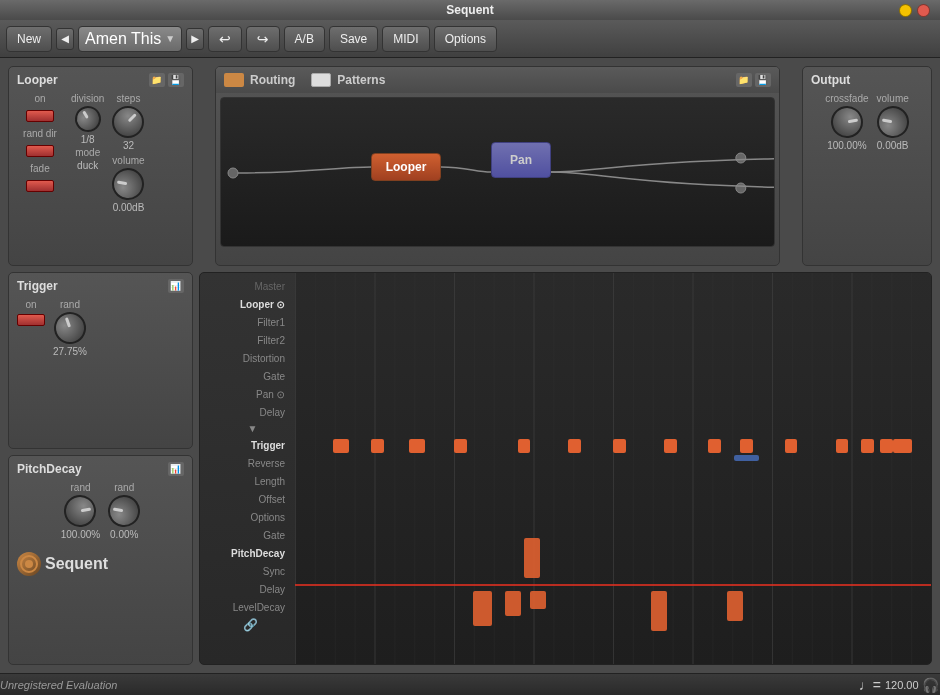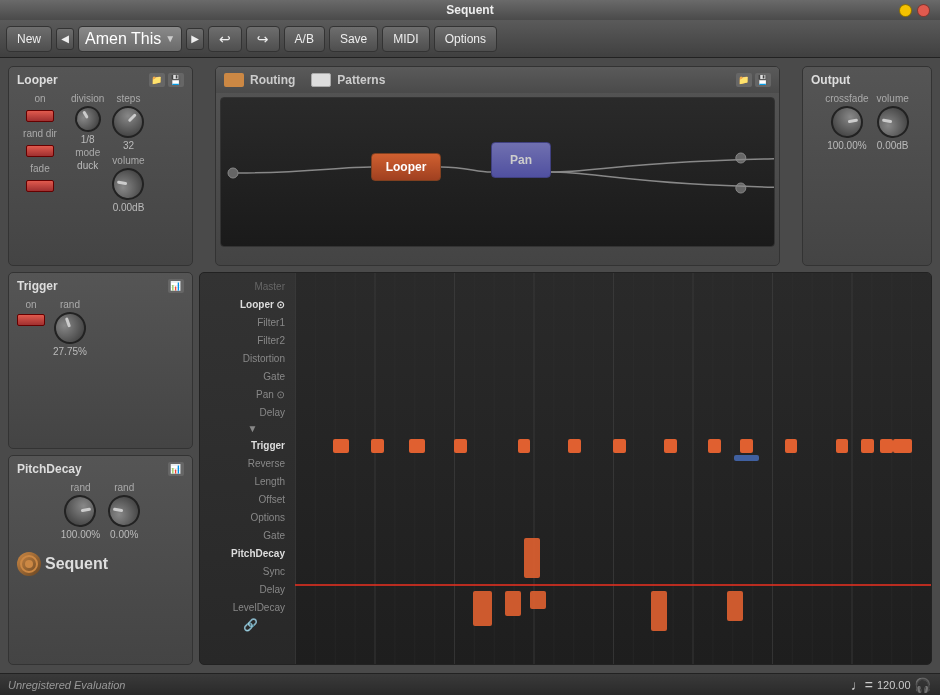--- a/index.html
+++ b/index.html
@@ -385,21 +385,21 @@
       color: #ddd;
     }
 
     
     #status-bar {
       background: linear-gradient(to bottom, #3a3a3a, #2a2a2a);
       height: 22px;
       display: flex;
       align-items: center;
       justify-content: space-between;
-      padding: 0 8px;
+      padding: 0 0;
       border-top: 1px solid #222;
     }
     .status-text {
       font-size: 11px;
       color: #999;
       font-style: italic;
     }
     .bpm-display {
       display: flex;
       align-items: center;

